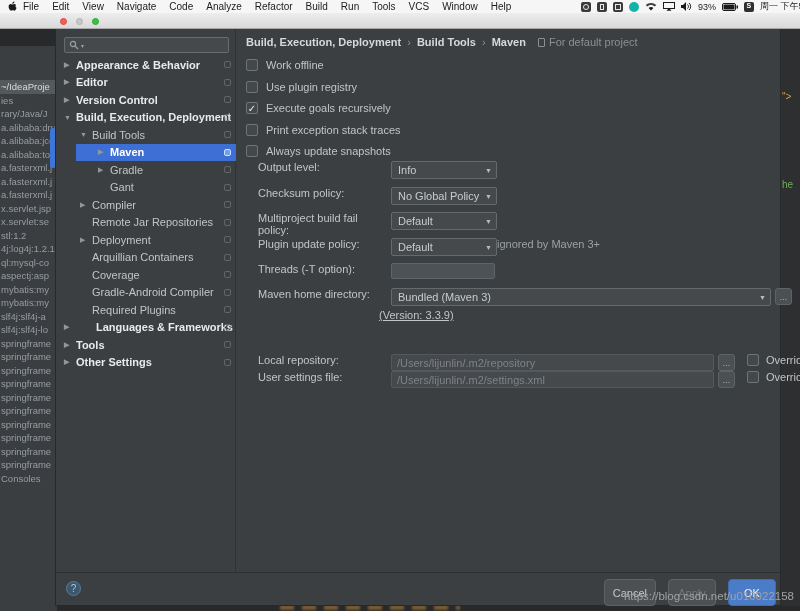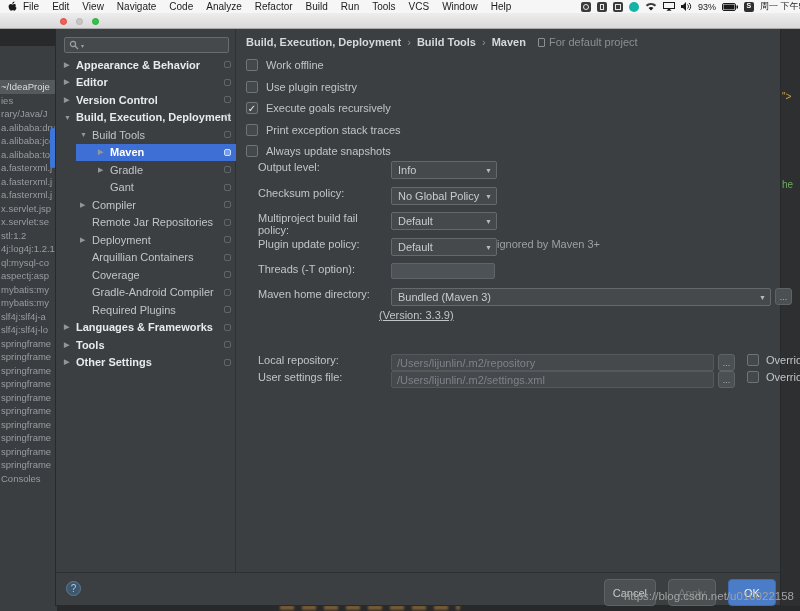--- a/index.html
+++ b/index.html
@@ -302,21 +302,21 @@
           <div class="trow" style="padding-left: 24px;">
             <span class="arrow"></span>
             <span>Gradle-Android Compiler</span>
             <span class="rowic"></span>
           </div>
           <div class="trow" style="padding-left: 24px;">
             <span class="arrow"></span>
             <span>Required Plugins</span>
             <span class="rowic"></span>
           </div>
-          <div class="trow bold" style="padding-left: 8px;">
+          <div class="trow bold" style="padding-left: 8px; gap: 20px;">
             <span class="arrow">▶</span>
             <span>Languages &amp; Frameworks</span>
             <span class="rowic"></span>
           </div>
           <div class="trow bold" style="padding-left: 8px;">
             <span class="arrow">▶</span>
             <span>Tools</span>
             <span class="rowic"></span>
           </div>
           <div class="trow bold" style="padding-left: 8px;">

